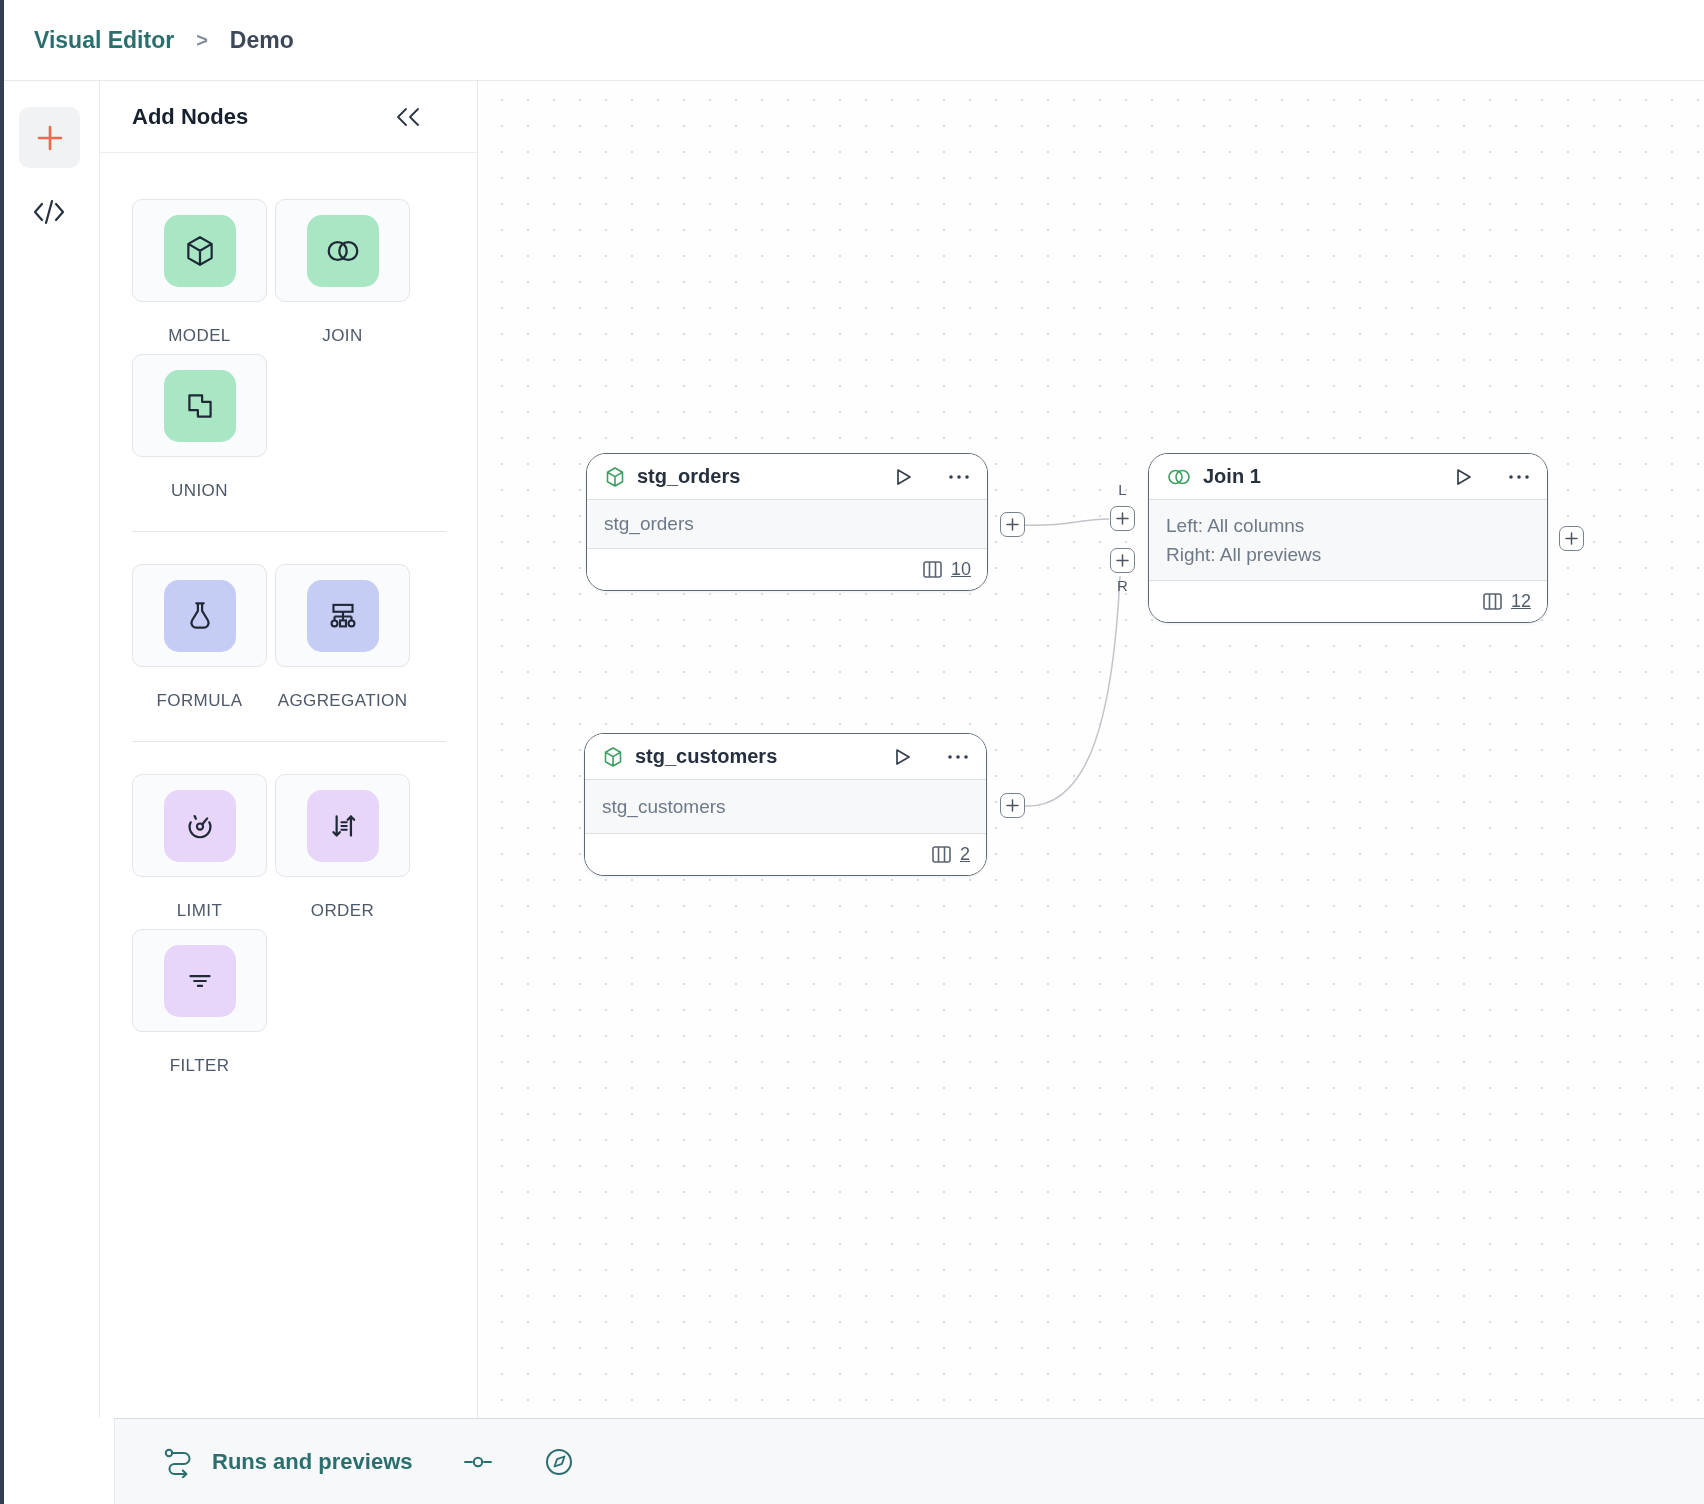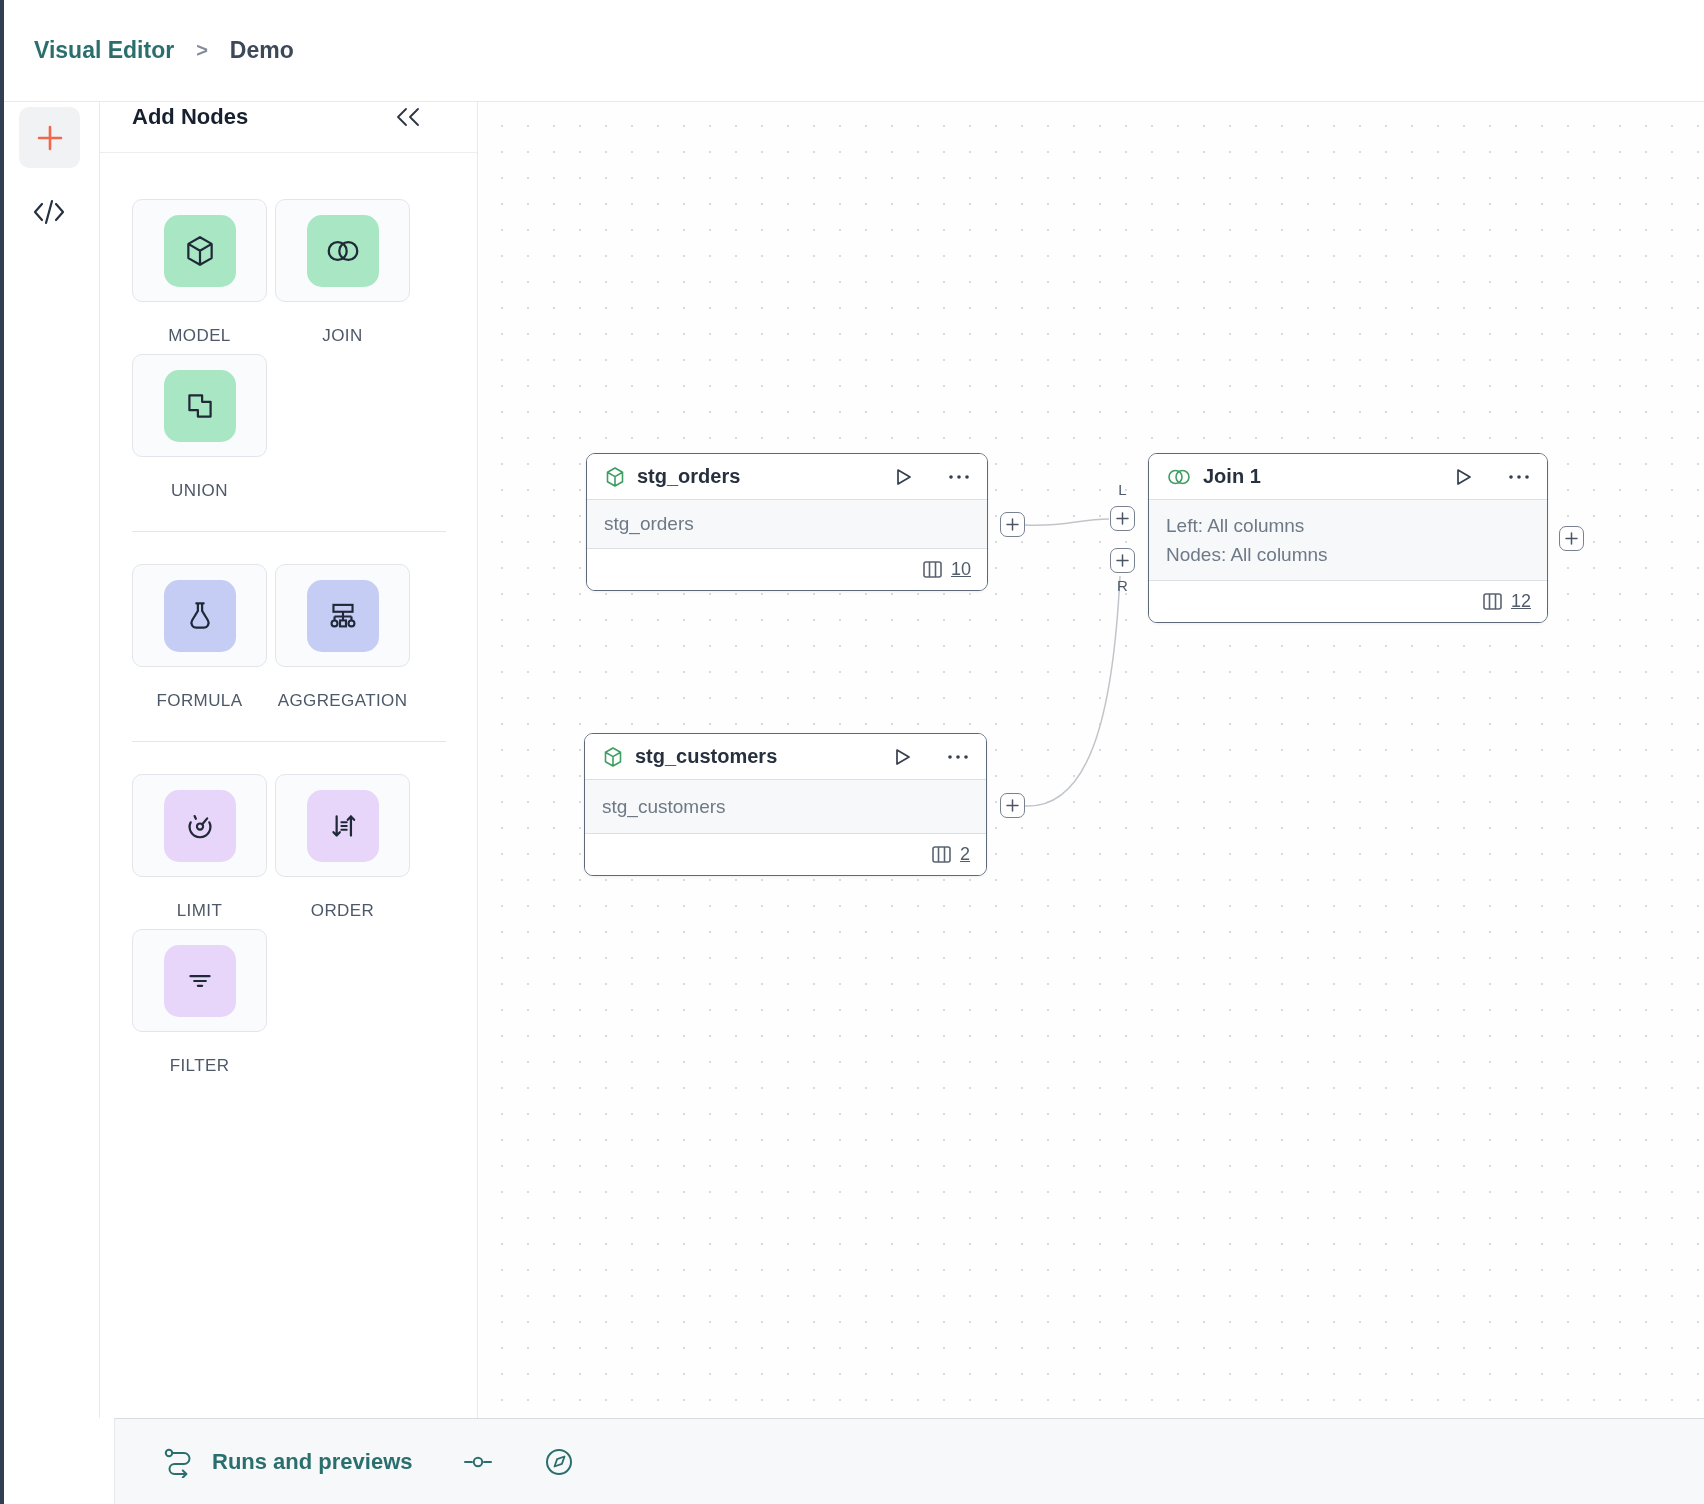--- a/index.html
+++ b/index.html
@@ -8,21 +8,21 @@
     font-family:"Liberation Sans", sans-serif;
     background:#ffffff; color:#27303f; position:relative; overflow:hidden;
   }
   button { font-family:inherit; background:none; border:none; cursor:pointer; padding:0; }
 
   
   .accent-bar { position:absolute; left:0; top:0; width:4px; height:1504px; background:#323e51; z-index:60; }
 
   
   .top-header {
-    position:absolute; left:0; top:0; right:0; height:102px; background:#fff;
+    position:absolute; left:0; top:0; right:0; height:81px; background:#fff;
     border-bottom:1px solid #e7e9ec; display:flex; align-items:center; padding-left:34px; z-index:10;
   }
   .crumb-root { color:#2a6f6e; font-size:23px; font-weight:700; text-decoration:none; }
   .crumb-sep { color:#818b99; font-size:20px; margin:0 22px; font-weight:600; }
   .crumb-current { color:#3d4858; font-size:23px; font-weight:700; }
 
   
   .rail { position:absolute; left:0; top:81px; width:99px; bottom:0; background:#fff; z-index:5; }
   .rail-add {
     position:absolute; left:19px; top:26px; width:61px; height:61px;
@@ -62,21 +62,21 @@
   .canvas {
     position:absolute; left:479px; top:81px; right:0; bottom:86px; overflow:hidden;
     background:#fefefe;
     background-image:radial-gradient(circle, #d8dbde 1.3px, transparent 1.5px);
     background-size:26px 26px; background-position:10px 6px;
   }
   .edges { position:absolute; left:0; top:0; width:1226px; height:1338px; }
   .edges path { stroke:#c1c5ca; stroke-width:1.5; fill:none; }
 
   .node {
-    position:absolute; background:#fff; border:1.5px solid #5d6878; border-radius:9px;
+    position:absolute; background:#fff; border:1.5px solid #5d6878; border-radius:20px;
     box-shadow:0 1px 3px rgba(25,35,50,.07); display:flex; flex-direction:column; overflow:hidden;
   }
   .node-header { height:45px; display:flex; align-items:center; padding:0 17px; gap:11px; background:#fff; flex:none; }
   .node-title { font-size:20px; font-weight:700; color:#27303f; flex:1; }
   .nh-btn { display:flex; align-items:center; justify-content:center; }
   .nh-btn + .nh-btn { margin-left:24px; }
   .node-body {
     flex:1; background:#f7f8fa; border-top:1px solid #dcdfe3; border-bottom:1px solid #dcdfe3;
     padding:10px 17px; display:flex; flex-direction:column; justify-content:center; gap:7px;
   }
@@ -330,21 +330,21 @@
       <button class="nh-btn">
         <svg width="22" height="6" viewBox="0 0 22 6">
           <circle cx="3" cy="3" r="1.8" fill="#353f4e"></circle>
             <circle cx="11" cy="3" r="1.8" fill="#353f4e"></circle>
             <circle cx="19" cy="3" r="1.8" fill="#353f4e"></circle>
         </svg>
       </button>
     </div>
     <div class="node-body">
       <span>Left: All columns</span>
-      <span>Nodes: All columns</span>
+      <span>Right: All previews</span>
     </div>
     <div class="node-footer">
       <svg width="19" height="17" viewBox="0 0 19 17">
         <rect x="1" y="1" width="17" height="15" rx="2" stroke="#5a6470" stroke-width="1.6" fill="none"></rect>
         <path d="M6.5 1v15M12.5 1v15" stroke="#5a6470" stroke-width="1.6"></path>
       </svg>
       <span>12</span>
     </div>
   </div>
 

